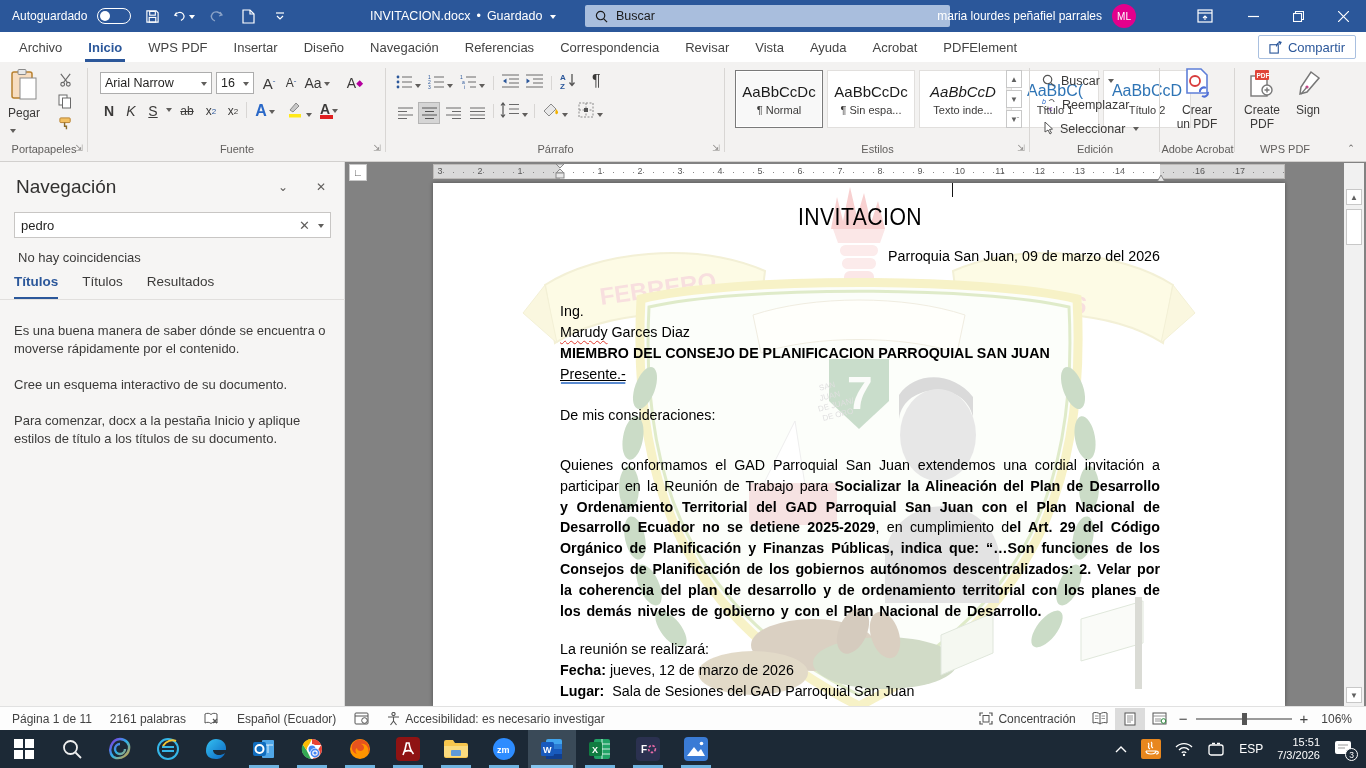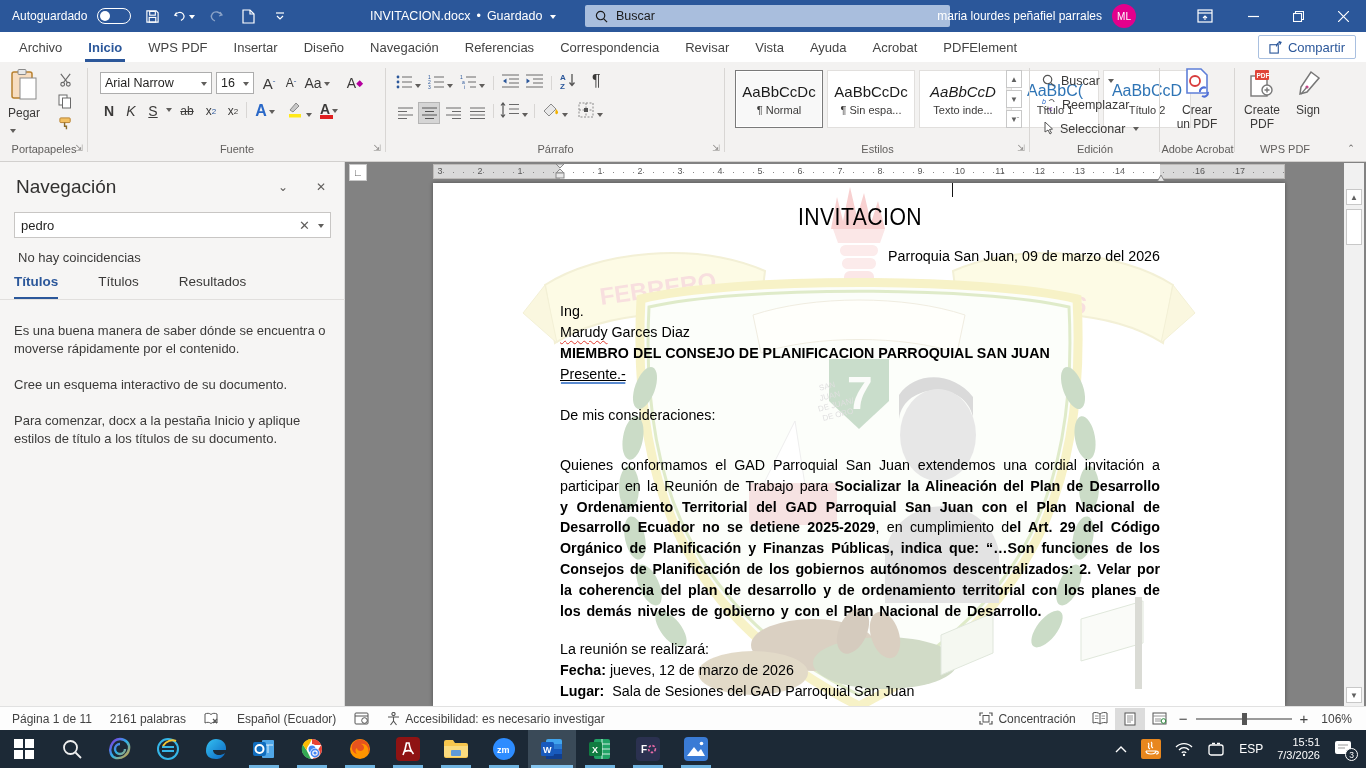--- a/index.html
+++ b/index.html
@@ -79,21 +79,21 @@
   #sthumb { position:absolute; left:2px; top:46px; width:16px; height:36px; background:#fff; border:1px solid #c8c8c8; }
   #collapse-ribbon { position:absolute; left:1342px; top:143px; width:18px; height:16px; color:#605e5c; font-size:9px; text-align:center; }
 
   
   #navpane { position:absolute; left:0; top:162px; width:345px; height:544px; background:#f6f5f4; border-right:1px solid #dadada; }
   #nav-title { position:absolute; left:16px; top:14px; font-size:19px; color:#323130; font-weight:350; }
   .nav-top-ic { position:absolute; top:18px; color:#605e5c; font-size:12px; }
   #nav-search { position:absolute; left:14px; top:50px; width:317px; height:26px; background:#fff; border:1px solid #c8c6c4; display:flex; align-items:center; font-size:13px; color:#201f1e; padding:0 6px; }
   #nav-search .grow { flex:1; }
   #nav-nomatch { position:absolute; left:18px; top:88px; font-size:13px; color:#3b3a39; }
-  #nav-tabs { position:absolute; left:14px; top:112px; display:flex; gap:40px; font-size:13.5px; color:#3b3a39; }
+  #nav-tabs { position:absolute; left:14px; top:112px; display:flex; gap:24px; font-size:13.5px; color:#3b3a39; }
   .ntab { padding-bottom:8px; }
   .ntab.active { color:#2b579a; font-weight:bold; border-bottom:3px solid #2b579a; }
   #nav-tabline { position:absolute; left:0; top:137px; width:345px; height:1px; background:#e1dfdd; }
   #nav-tips { position:absolute; left:14px; top:160px; width:318px; font-size:13px; color:#3b3a39; line-height:18px; }
   #nav-tips p { margin-bottom:18px; }
 
   
   #statusbar { position:absolute; left:0; top:706px; width:1366px; height:24px; background:#fdfdfd; border-top:1px solid #e1e1e1; display:flex; align-items:center; font-size:12px; color:#424242; }
   .st-item { display:flex; align-items:center; gap:5px; padding:0 9px; height:24px; }
   .st-right { margin-left:auto; display:flex; align-items:center; }

